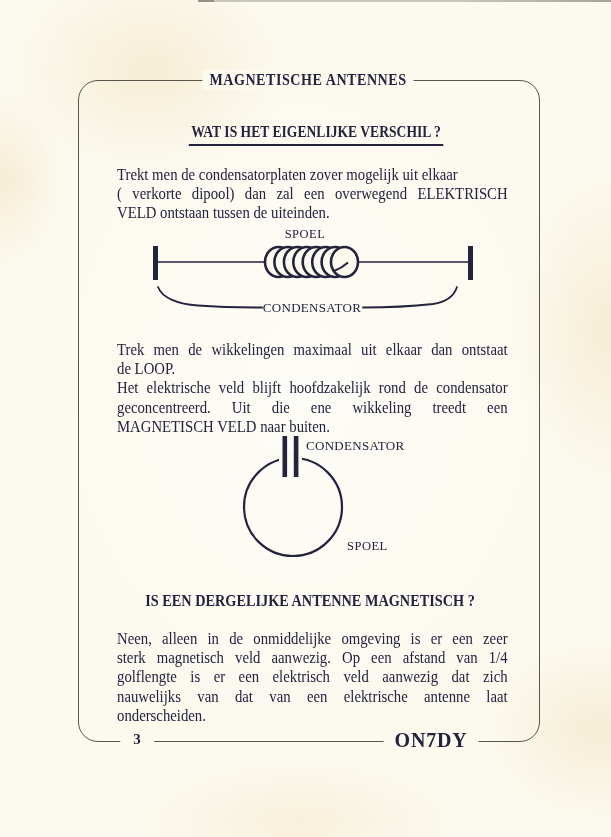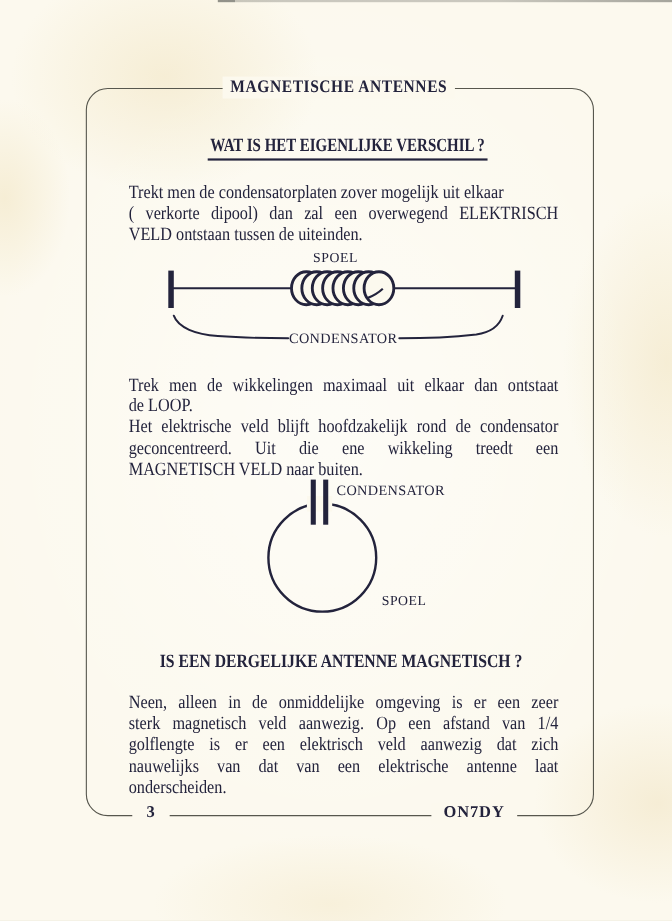--- a/index.html
+++ b/index.html
@@ -50,21 +50,21 @@
   }
   .footer-num{
     left:137px;top:740px;
     transform:translate(-50%,-52%);
     font-size:15px;
     padding:2px 13px;
   }
   .footer-call{
     left:431px;top:740px;
     transform:translate(-50%,-52%);
-    font-size:15px;letter-spacing:.8px;
+    font-size:20px;letter-spacing:.8px;
     padding:2px 11px;
   }
   .heading{
     position:absolute;
     font-weight:bold;font-size:17px;line-height:19.5px;
     white-space:nowrap;
   }
   .heading1{
     left:316px;top:122px;
     transform:translateX(-50%) scaleX(0.80);

